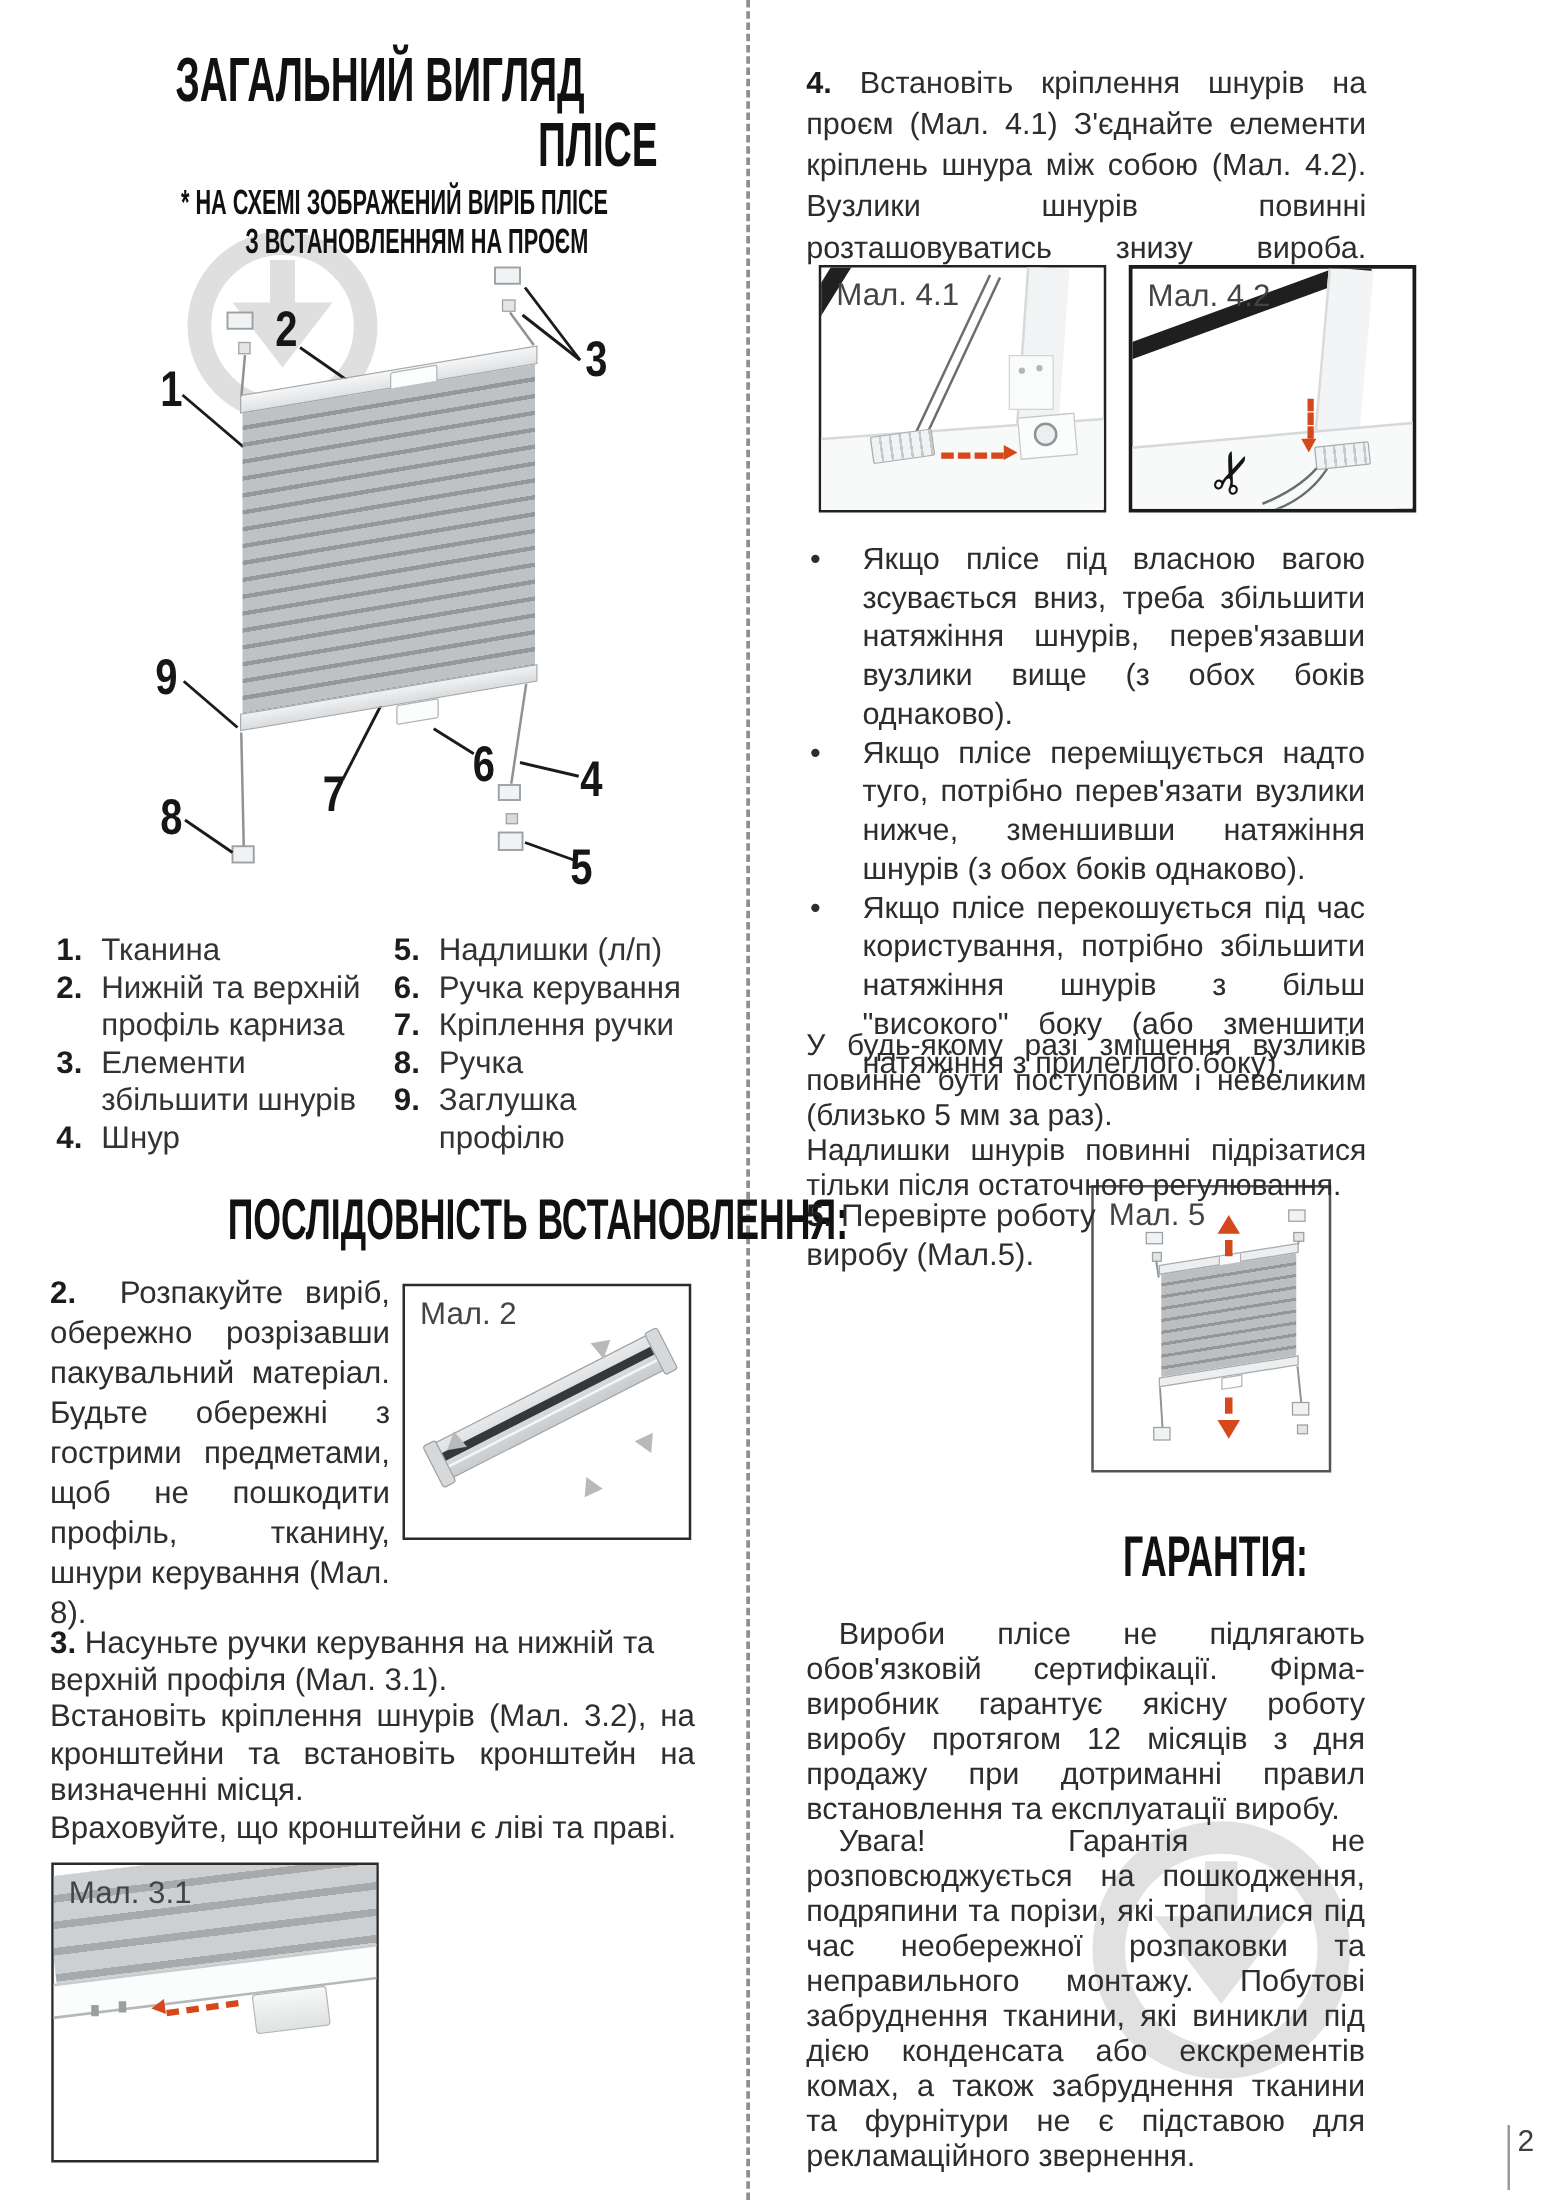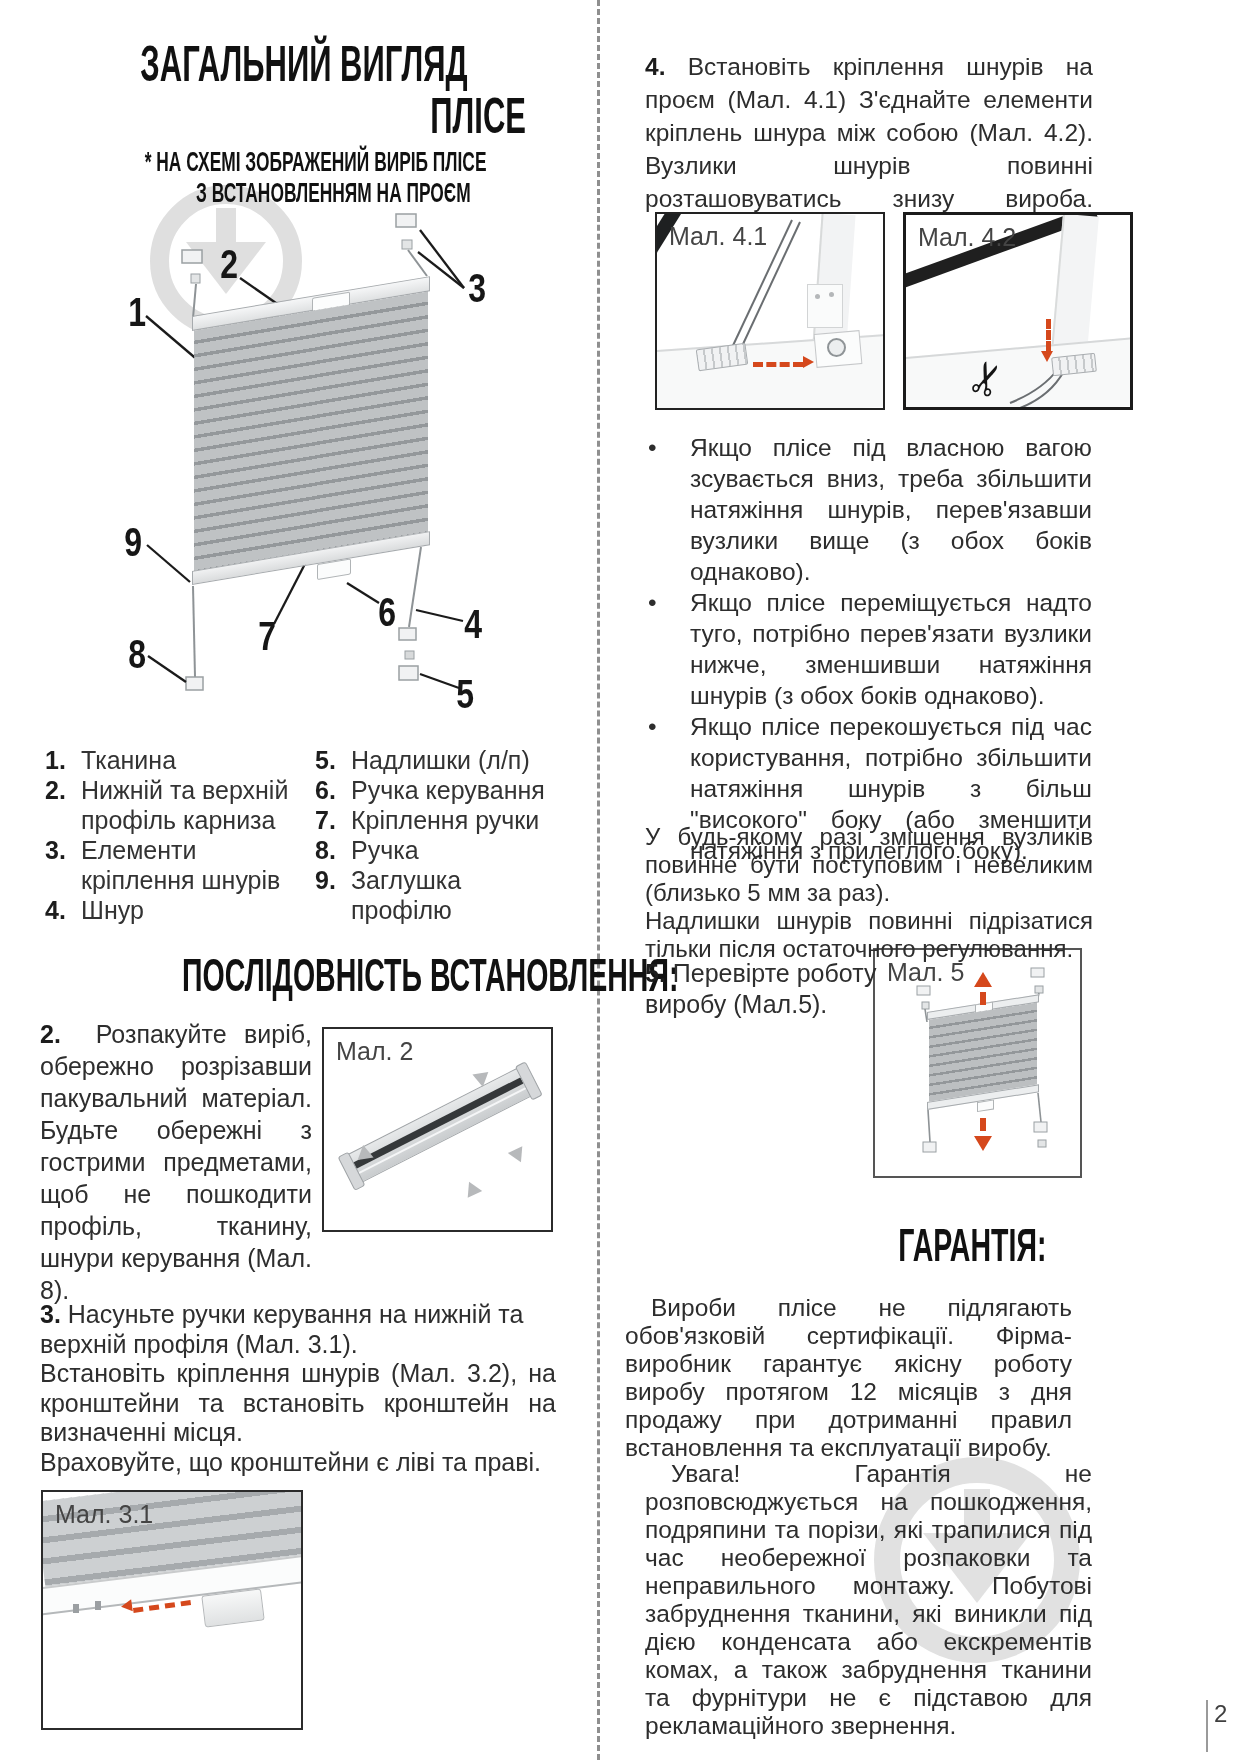--- a/index.html
+++ b/index.html
@@ -110,21 +110,21 @@
     <div class="leg-item">
         <span class="leg-num">1.</span>
         <span class="leg-txt">Тканина</span>
       </div>
     <div class="leg-item">
         <span class="leg-num">2.</span>
         <span class="leg-txt">Нижній та верхній профіль карниза</span>
       </div>
     <div class="leg-item">
         <span class="leg-num">3.</span>
-        <span class="leg-txt">Елементи кріплення шнурів</span>
+        <span class="leg-txt">Елементи збільшити шнурів</span>
       </div>
     <div class="leg-item">
         <span class="leg-num">4.</span>
         <span class="leg-txt">Шнур</span>
       </div>
   </div>
   <div class="abs z2" style="left:315px;top:745px;width:245px;">
     <div class="leg-item">
         <span class="leg-num">5.</span>
         <span class="leg-txt">Надлишки (л/п)</span>
@@ -244,21 +244,21 @@
 
   <div class="abs z2" style="left:645px;top:823px;width:448px;font-size:24px;line-height:28px;">
     <p class="jtxt" style="margin:0;"><span>У будь-якому разі зміщення вузликів повинне бути поступовим і невеликим (близько 5 мм за раз).</span></p>
     <p class="jtxt" style="margin:0;"><span>Надлишки шнурів повинні підрізатися тільки після остаточного регулювання.</span></p>
   </div>
 
   <p class="abs body-t z2" style="left:645px;top:958px;width:235px;margin:0;line-height:31px;">
     <span class="bnum">5.</span> <span>Перевірте роботу виробу (Мал.5).</span>
   </p>
 
-  <div class="figbox" style="left:873px;top:948px;width:209px;height:230px;border:2px solid #555555;overflow:hidden;">
+  <div class="figbox" style="left:873px;top:948px;width:192px;height:230px;border:2px solid #555555;overflow:hidden;">
     <svg width="205" height="226" style="position:absolute;left:0;top:0;">
       <rect x="42" y="36" width="13" height="9" fill="#f1f2f3" stroke="#9aa0a3"></rect>
       <rect x="47" y="52" width="7" height="7" fill="#e3e5e6" stroke="#9aa0a3"></rect>
       <line x1="50" y1="59" x2="52" y2="72" stroke="#8e9396" stroke-width="1.6"></line>
       <rect x="156" y="18" width="13" height="9" fill="#f1f2f3" stroke="#9aa0a3"></rect>
       <rect x="160" y="36" width="8" height="7" fill="#e3e5e6" stroke="#9aa0a3"></rect>
       <line x1="164" y1="43" x2="162" y2="52" stroke="#8e9396" stroke-width="1.6"></line>
       <line x1="53" y1="160" x2="55" y2="192" stroke="#8e9396" stroke-width="1.6"></line>
       <rect x="48" y="192" width="13" height="10" fill="#f1f2f3" stroke="#9aa0a3"></rect>
       <line x1="163" y1="143" x2="166" y2="172" stroke="#8e9396" stroke-width="1.6"></line>
@@ -276,21 +276,21 @@
     <div class="abs" style="left:105px;top:42px;width:6px;height:13px;background:#d5481c;"></div>
     <div class="abs" style="left:105px;top:168px;width:6px;height:13px;background:#d5481c;"></div>
     <div class="tri" style="left:99px;top:186px;border-left:9px solid transparent;border-right:9px solid transparent;border-top:15px solid #d5481c;"></div>
     <div class="figlabel">Мал. 5</div>
   </div>
 
   <div class="abs hd z2" style="left:645px;top:1220px;width:447px;font-size:46px;line-height:50px;">
     <span class="cond">ГАРАНТІЯ:</span>
   </div>
 
-  <p class="abs jtxt z2" style="left:625px;top:1294px;width:447px;margin:0;font-size:24.5px;line-height:28px;text-indent:26px;">
+  <p class="abs jtxt z2" style="left:645px;top:1294px;width:447px;margin:0;font-size:24.5px;line-height:28px;text-indent:26px;">
     <span>Вироби плісе не підлягають обов'язковій сертифікації. Фірма-виробник гарантує якісну роботу виробу протягом 12 місяців з дня продажу при дотриманні правил встановлення та експлуатації виробу.</span>
   </p>
 
   <p class="abs jtxt z2" style="left:645px;top:1460px;width:447px;margin:0;font-size:24.5px;line-height:28px;text-indent:26px;">
     <span>Увага! Гарантія не розповсюджується на пошкодження, подряпини та порізи, які трапилися під час необережної розпаковки та неправильного монтажу. Побутові забруднення тканини, які виникли під дією конденсата або екскрементів комах, а також забруднення тканини та фурнітури не є підставою для рекламаційного звернення.</span>
   </p>
 
   <div class="abs" style="left:1206px;top:1700px;width:2px;height:52px;background:#9a9a9a;"></div>
   <div class="abs" style="left:1214px;top:1700px;font-size:24px;color:#3f3f3f;">2</div>
 

